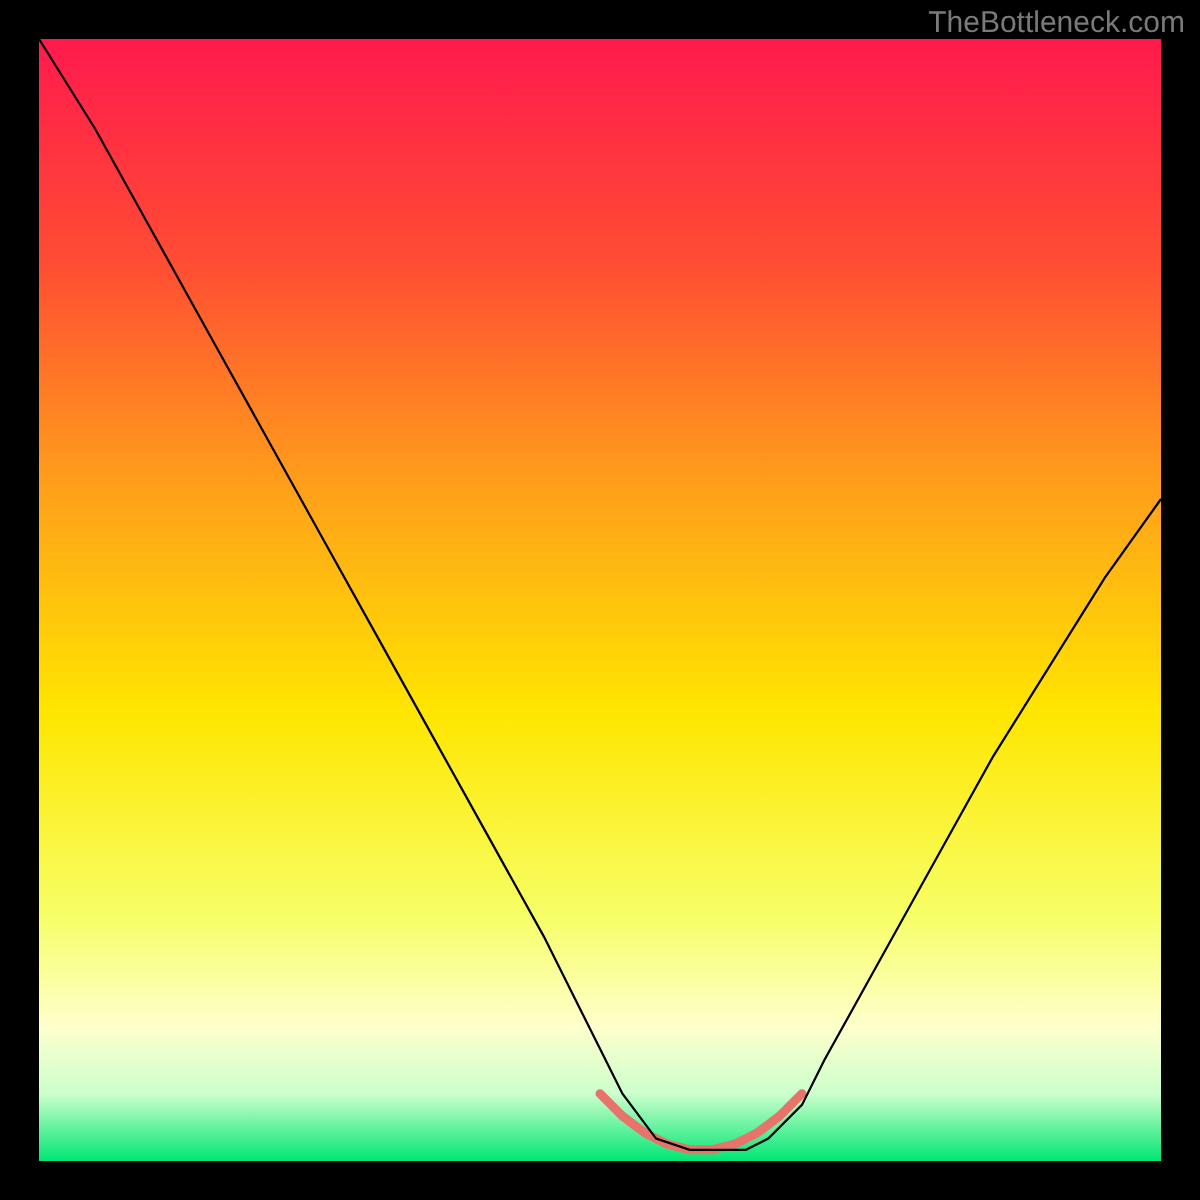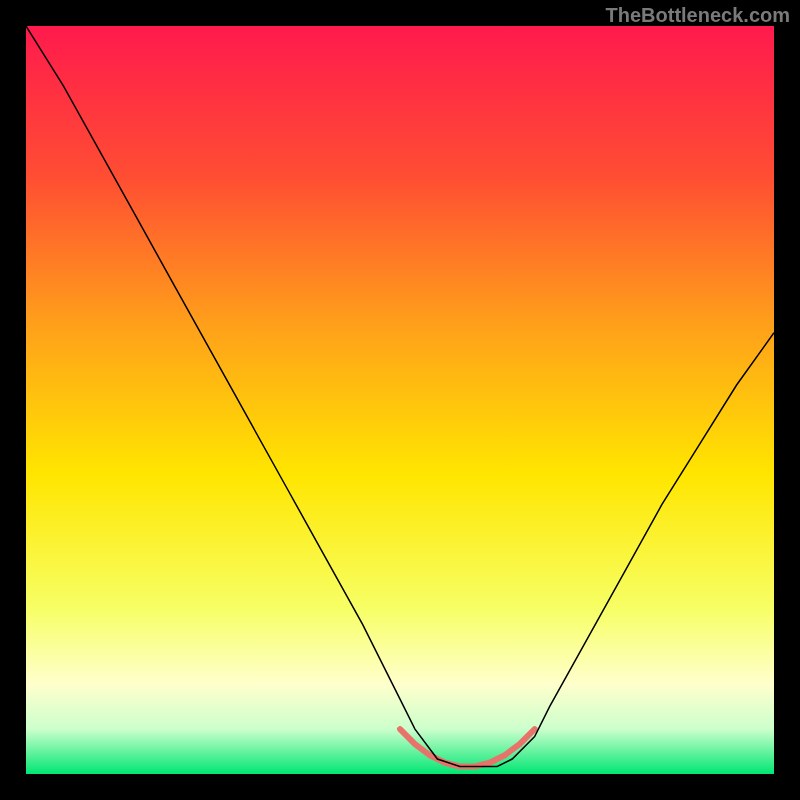--- a/index.html
+++ b/index.html
@@ -1,17 +1,17 @@
 <!DOCTYPE html>
 <html><head>
 <meta charset="utf-8">
 <style>
   * { margin: 0; padding: 0; box-sizing: border-box; }
   body { width: 800px; height: 800px; background: #000; position: relative; font-family: Arial, sans-serif; }
-  .watermark { position: absolute; top: 4px; right: 10px; color: #7a7a7a; font-size: 20px; font-weight: 700; z-index: 10; }
+  .watermark { position: absolute; top: 4px; right: 10px; color: #7a7a7a; font-size: 20px; font-weight: 400; z-index: 10; }
   .frame { position: absolute; top: 26px; left: 26px; width: 748px; height: 748px; }
   .plot-area { position: absolute; inset: 0; }
 </style>
 </head>
 <body>
 
 <div class="watermark">TheBottleneck.com</div>
 
 <div class="frame">
   <svg class="plot-area" viewBox="0 0 100 100" preserveAspectRatio="none">

